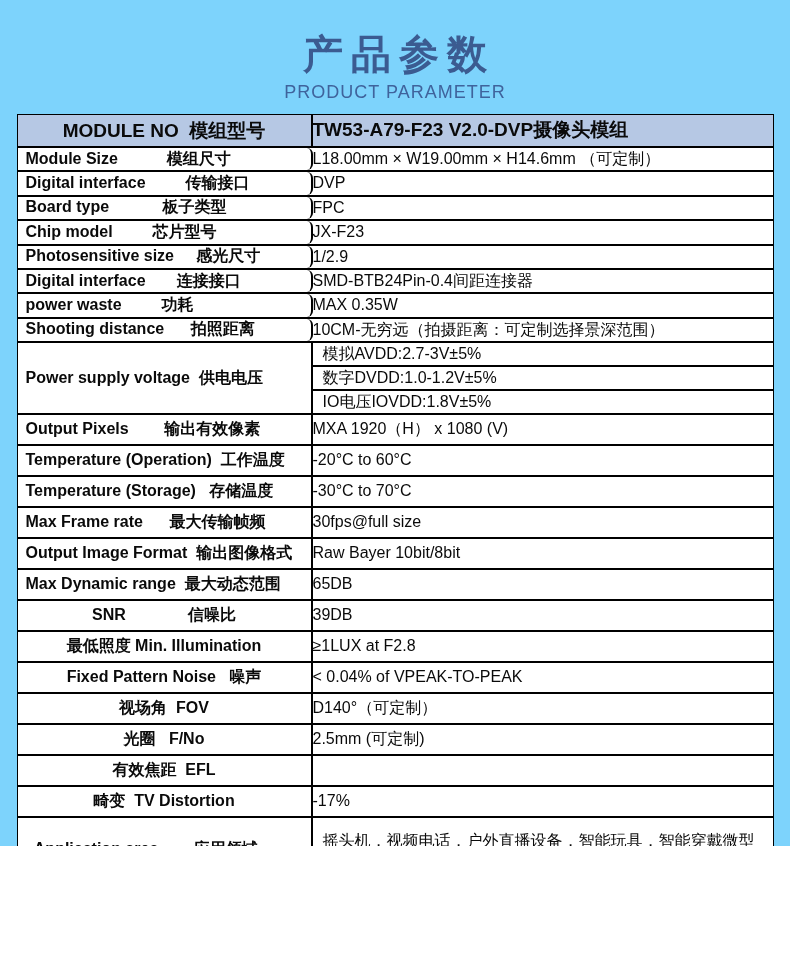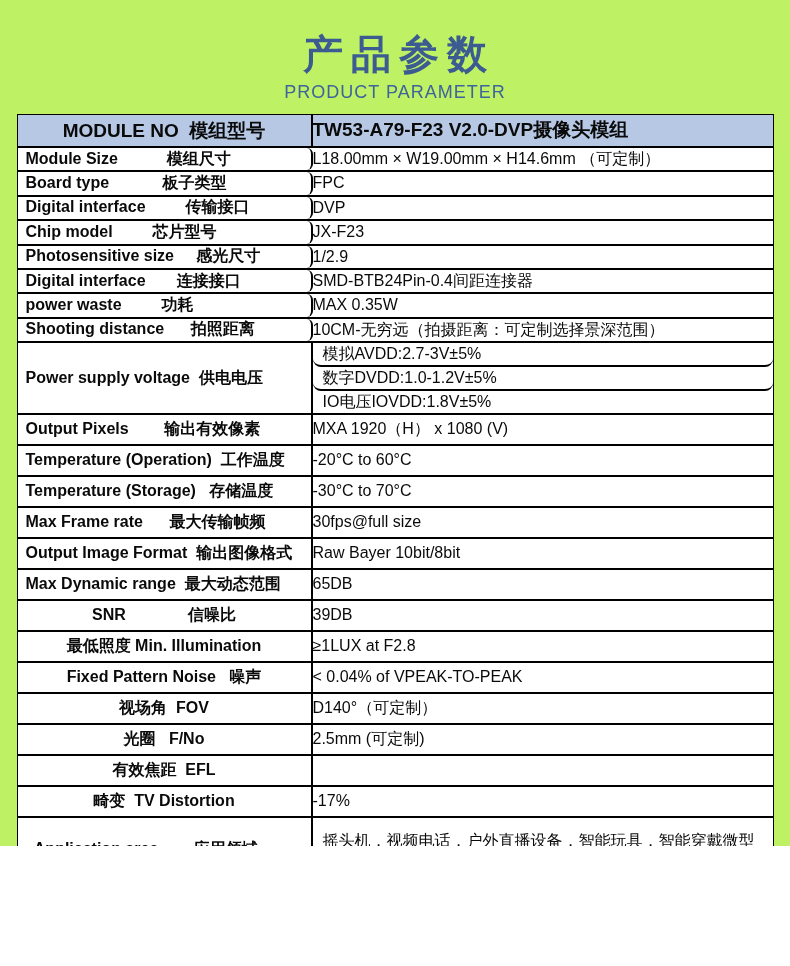--- a/index.html
+++ b/index.html
@@ -4,21 +4,21 @@
 <style>
   * { margin: 0; padding: 0; box-sizing: border-box; }
   html, body {
     width: 790px;
     background: #ffffff;
     font-family: "Liberation Sans", "DejaVu Sans", sans-serif;
   }
   .page {
     width: 790px;
     height: 846px;
-    background: #bef264;
+    background: #7dd3fc;
     overflow: hidden;
   }
   .title-block { text-align: center; margin-top: 30px; }
   .page-title {
     font-size: 40px;
     font-weight: 700;
     letter-spacing: 8px;
     text-indent: 8px;
     color: #3b5b91;
     line-height: 1.2;
@@ -60,21 +60,20 @@
   }
   .cell-right .value-text { white-space: pre-wrap; line-height: 1.4; }
   .cell-right.multi { flex-direction: column; padding-left: 0; align-items: stretch; }
   .sub-cell {
     height: 24px;
     border-bottom: 2px solid #000000;
     display: flex;
     align-items: center;
     padding-left: 10px;
     font-size: 16px;
-    border-radius: 8px;
   }
   .sub-cell:last-child { border-bottom: none; height: 22px; }
   
   .row.header { min-height: 33px; background: #b6c8e4; }
   .row.header .cell-left {
     justify-content: center;
     font-size: 19px;
     padding-left: 0;
   }
   .row.header .cell-right { font-weight: 700; font-size: 19px; }
@@ -106,32 +105,32 @@
         <div class="row compact">
           <div class="cell-left align-left">
             <span class="label-text">Module Size           模组尺寸</span>
           </div>
           <div class="cell-right">
             <span class="value-text">L18.00mm × W19.00mm × H14.6mm （可定制）</span>
           </div>
         </div>
         <div class="row compact">
           <div class="cell-left align-left">
+            <span class="label-text">Digital interface         传输接口</span>
+          </div>
+          <div class="cell-right">
+            <span class="value-text">DVP</span>
+          </div>
+        </div>
+        <div class="row compact">
+          <div class="cell-left align-left">
             <span class="label-text">Board type            板子类型</span>
           </div>
           <div class="cell-right">
             <span class="value-text">FPC</span>
-          </div>
-        </div>
-        <div class="row compact">
-          <div class="cell-left align-left">
-            <span class="label-text">Digital interface         传输接口</span>
-          </div>
-          <div class="cell-right">
-            <span class="value-text">DVP</span>
           </div>
         </div>
         <div class="row compact">
           <div class="cell-left align-left">
             <span class="label-text">Chip model         芯片型号</span>
           </div>
           <div class="cell-right">
             <span class="value-text">JX-F23</span>
           </div>
         </div>

